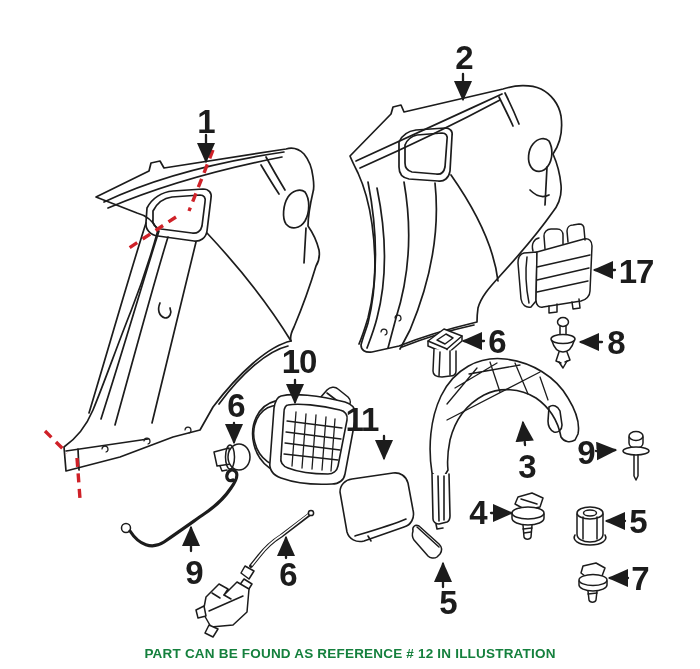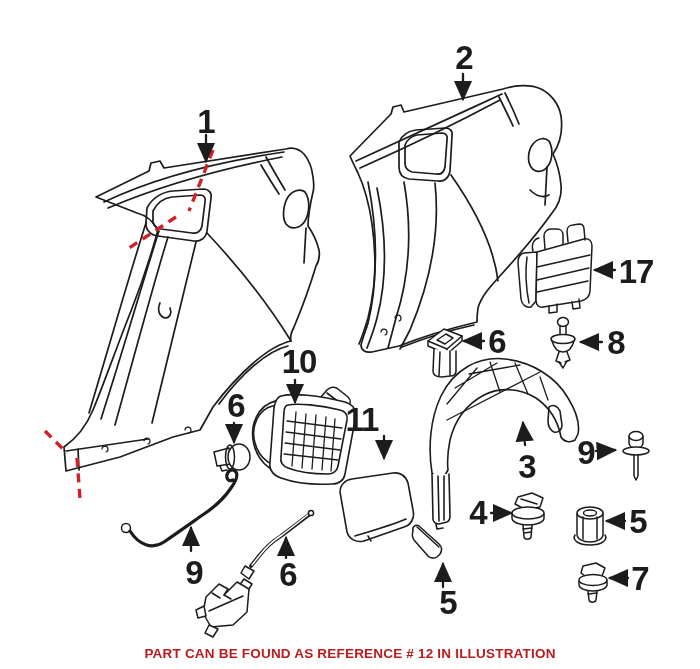--- a/index.html
+++ b/index.html
@@ -8,21 +8,21 @@
     font-family:"Liberation Sans", sans-serif;
   }
   #art{position:absolute;left:0;top:0;}
   .callout{
     position:absolute;transform:translate(-50%,-50%);
     font-weight:bold;font-size:33px;color:#1c1c1c;line-height:1;
     letter-spacing:-1px;user-select:none;
   }
   .caption{
     position:absolute;left:50%;top:646px;transform:translateX(-50%);
-    font-weight:bold;font-size:13.5px;color:#b91c1c;white-space:nowrap;letter-spacing:.2px;
+    font-weight:bold;font-size:13.5px;color:#15803d;white-space:nowrap;letter-spacing:.2px;
   }
 </style>
 </head>
 <body>
 
 <div id="stage">
 
 <svg id="art" width="700" height="669" viewBox="0 0 700 669" fill="none" stroke="#1c1c1c" stroke-width="1.6" stroke-linecap="round" stroke-linejoin="round">
   <defs>
     <marker id="ah" markerWidth="10" markerHeight="9" refX="8" refY="4" orient="auto">

